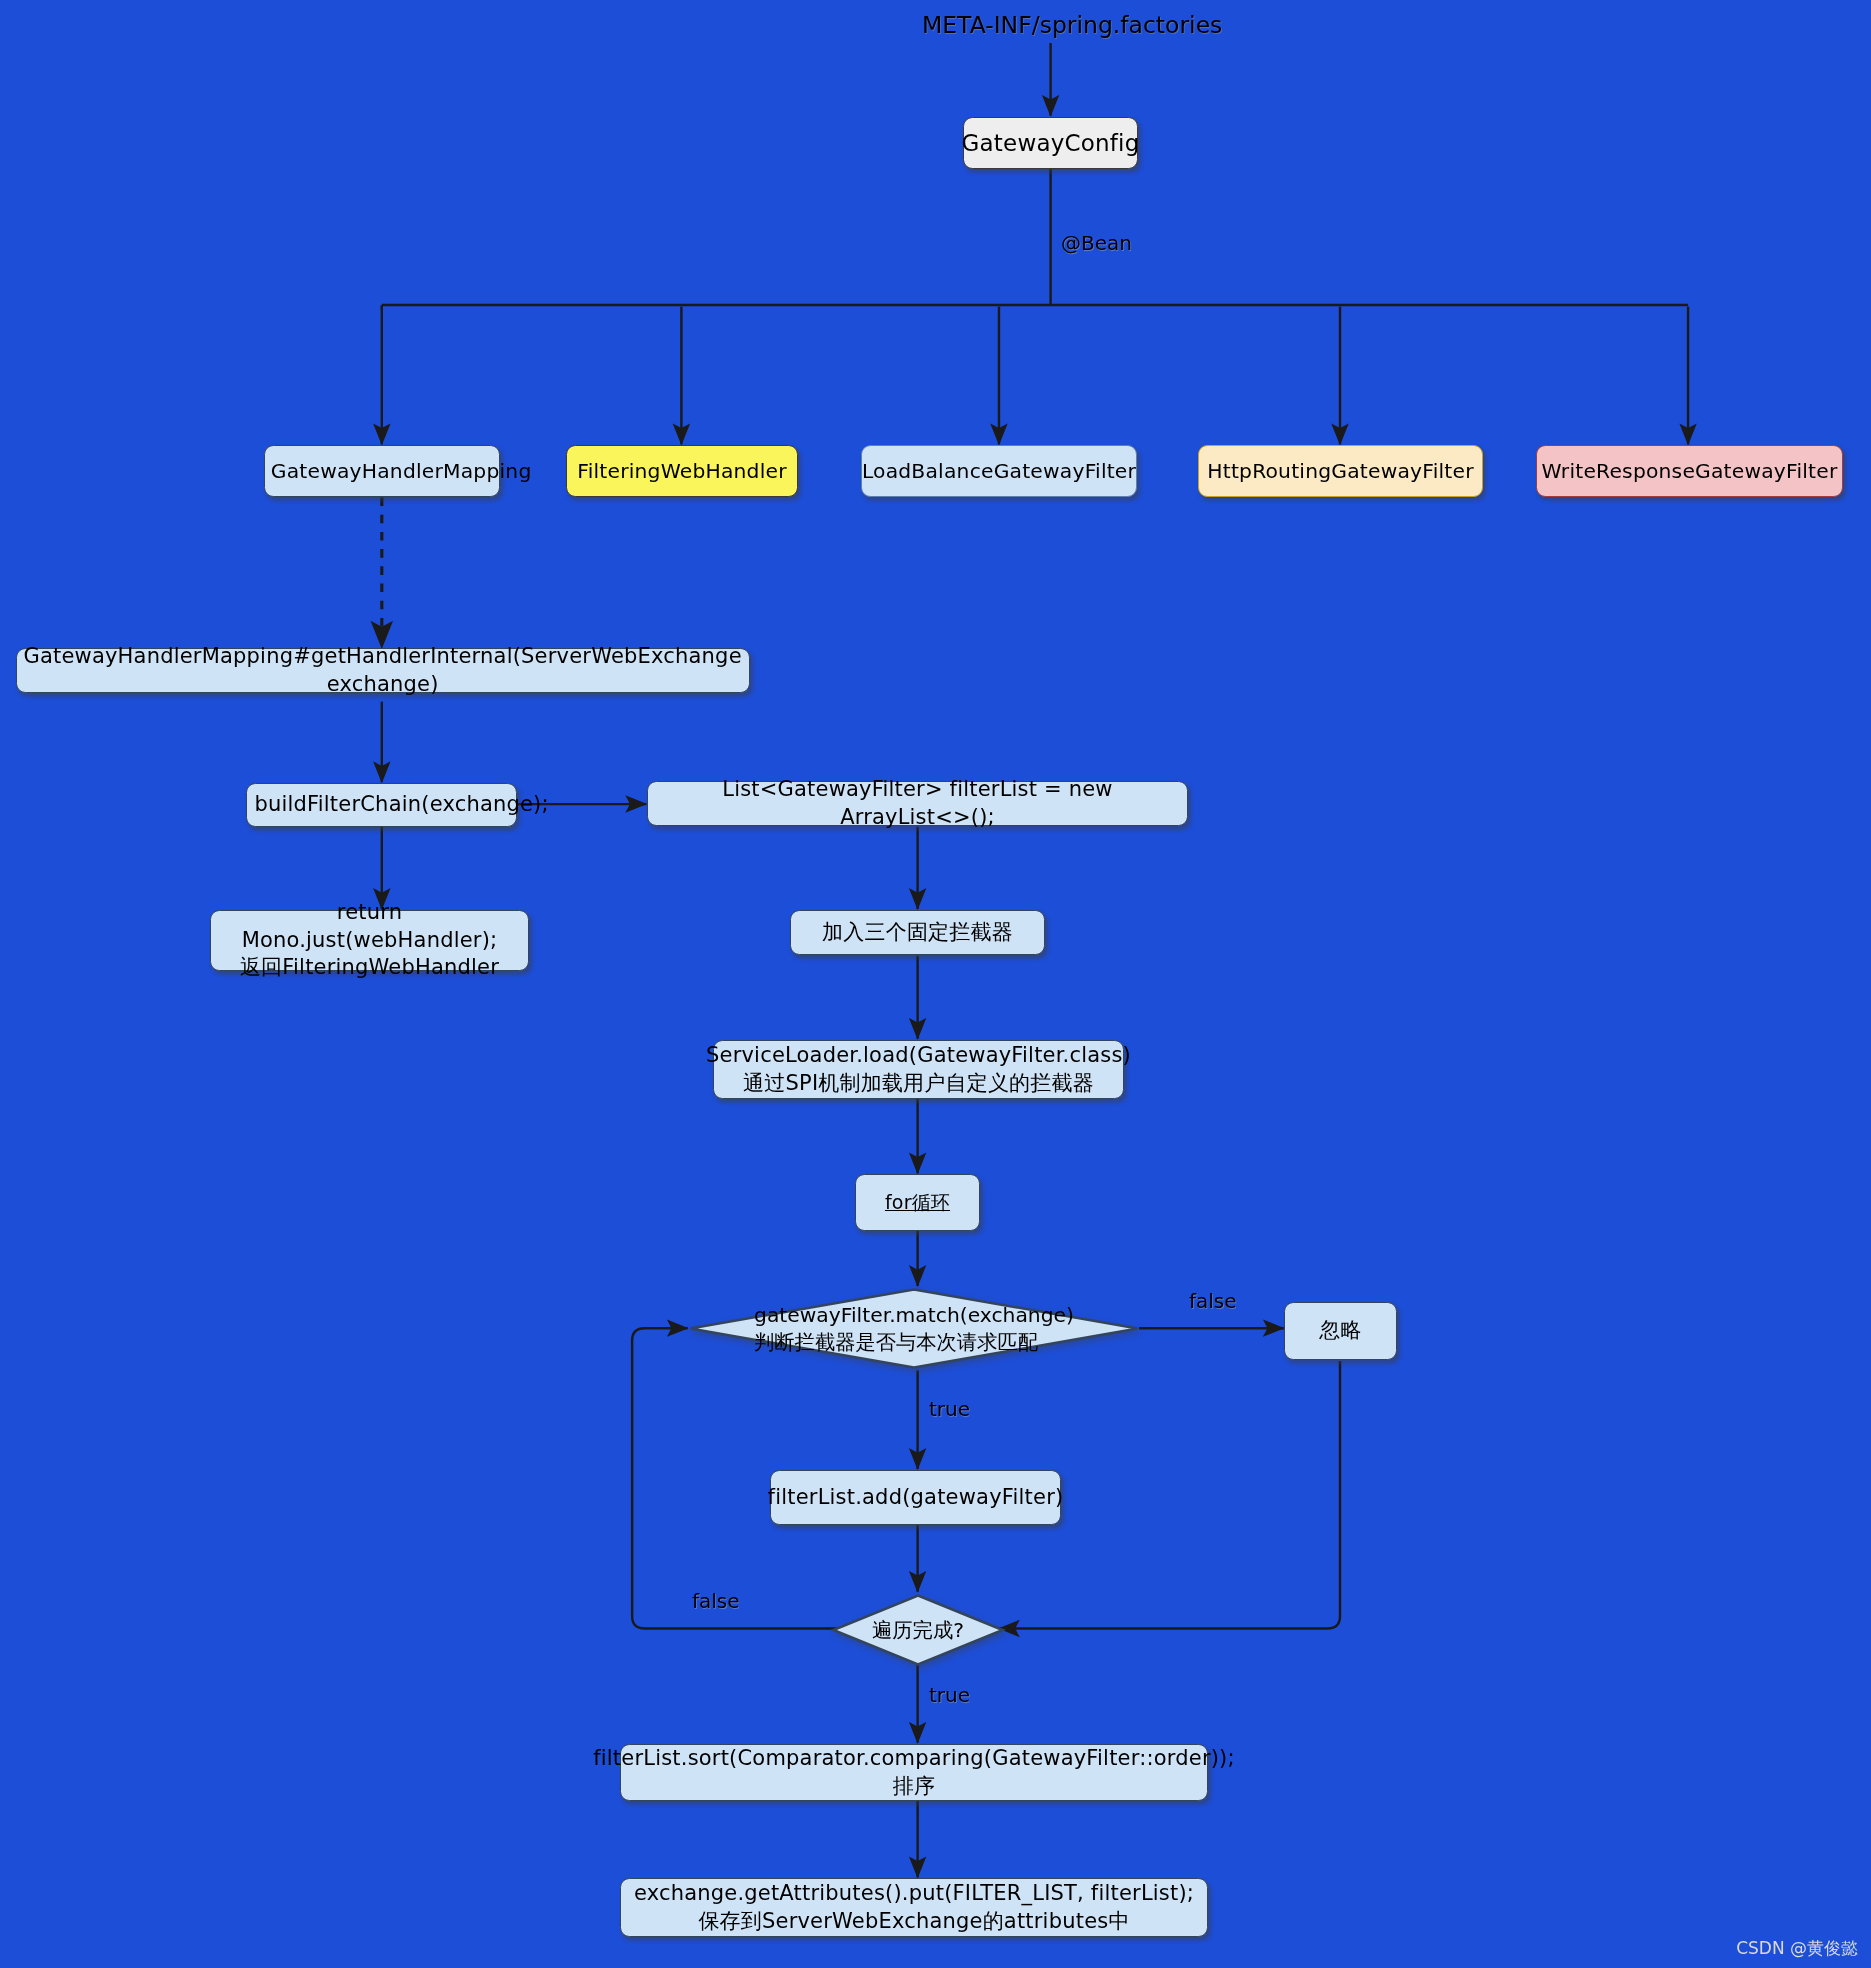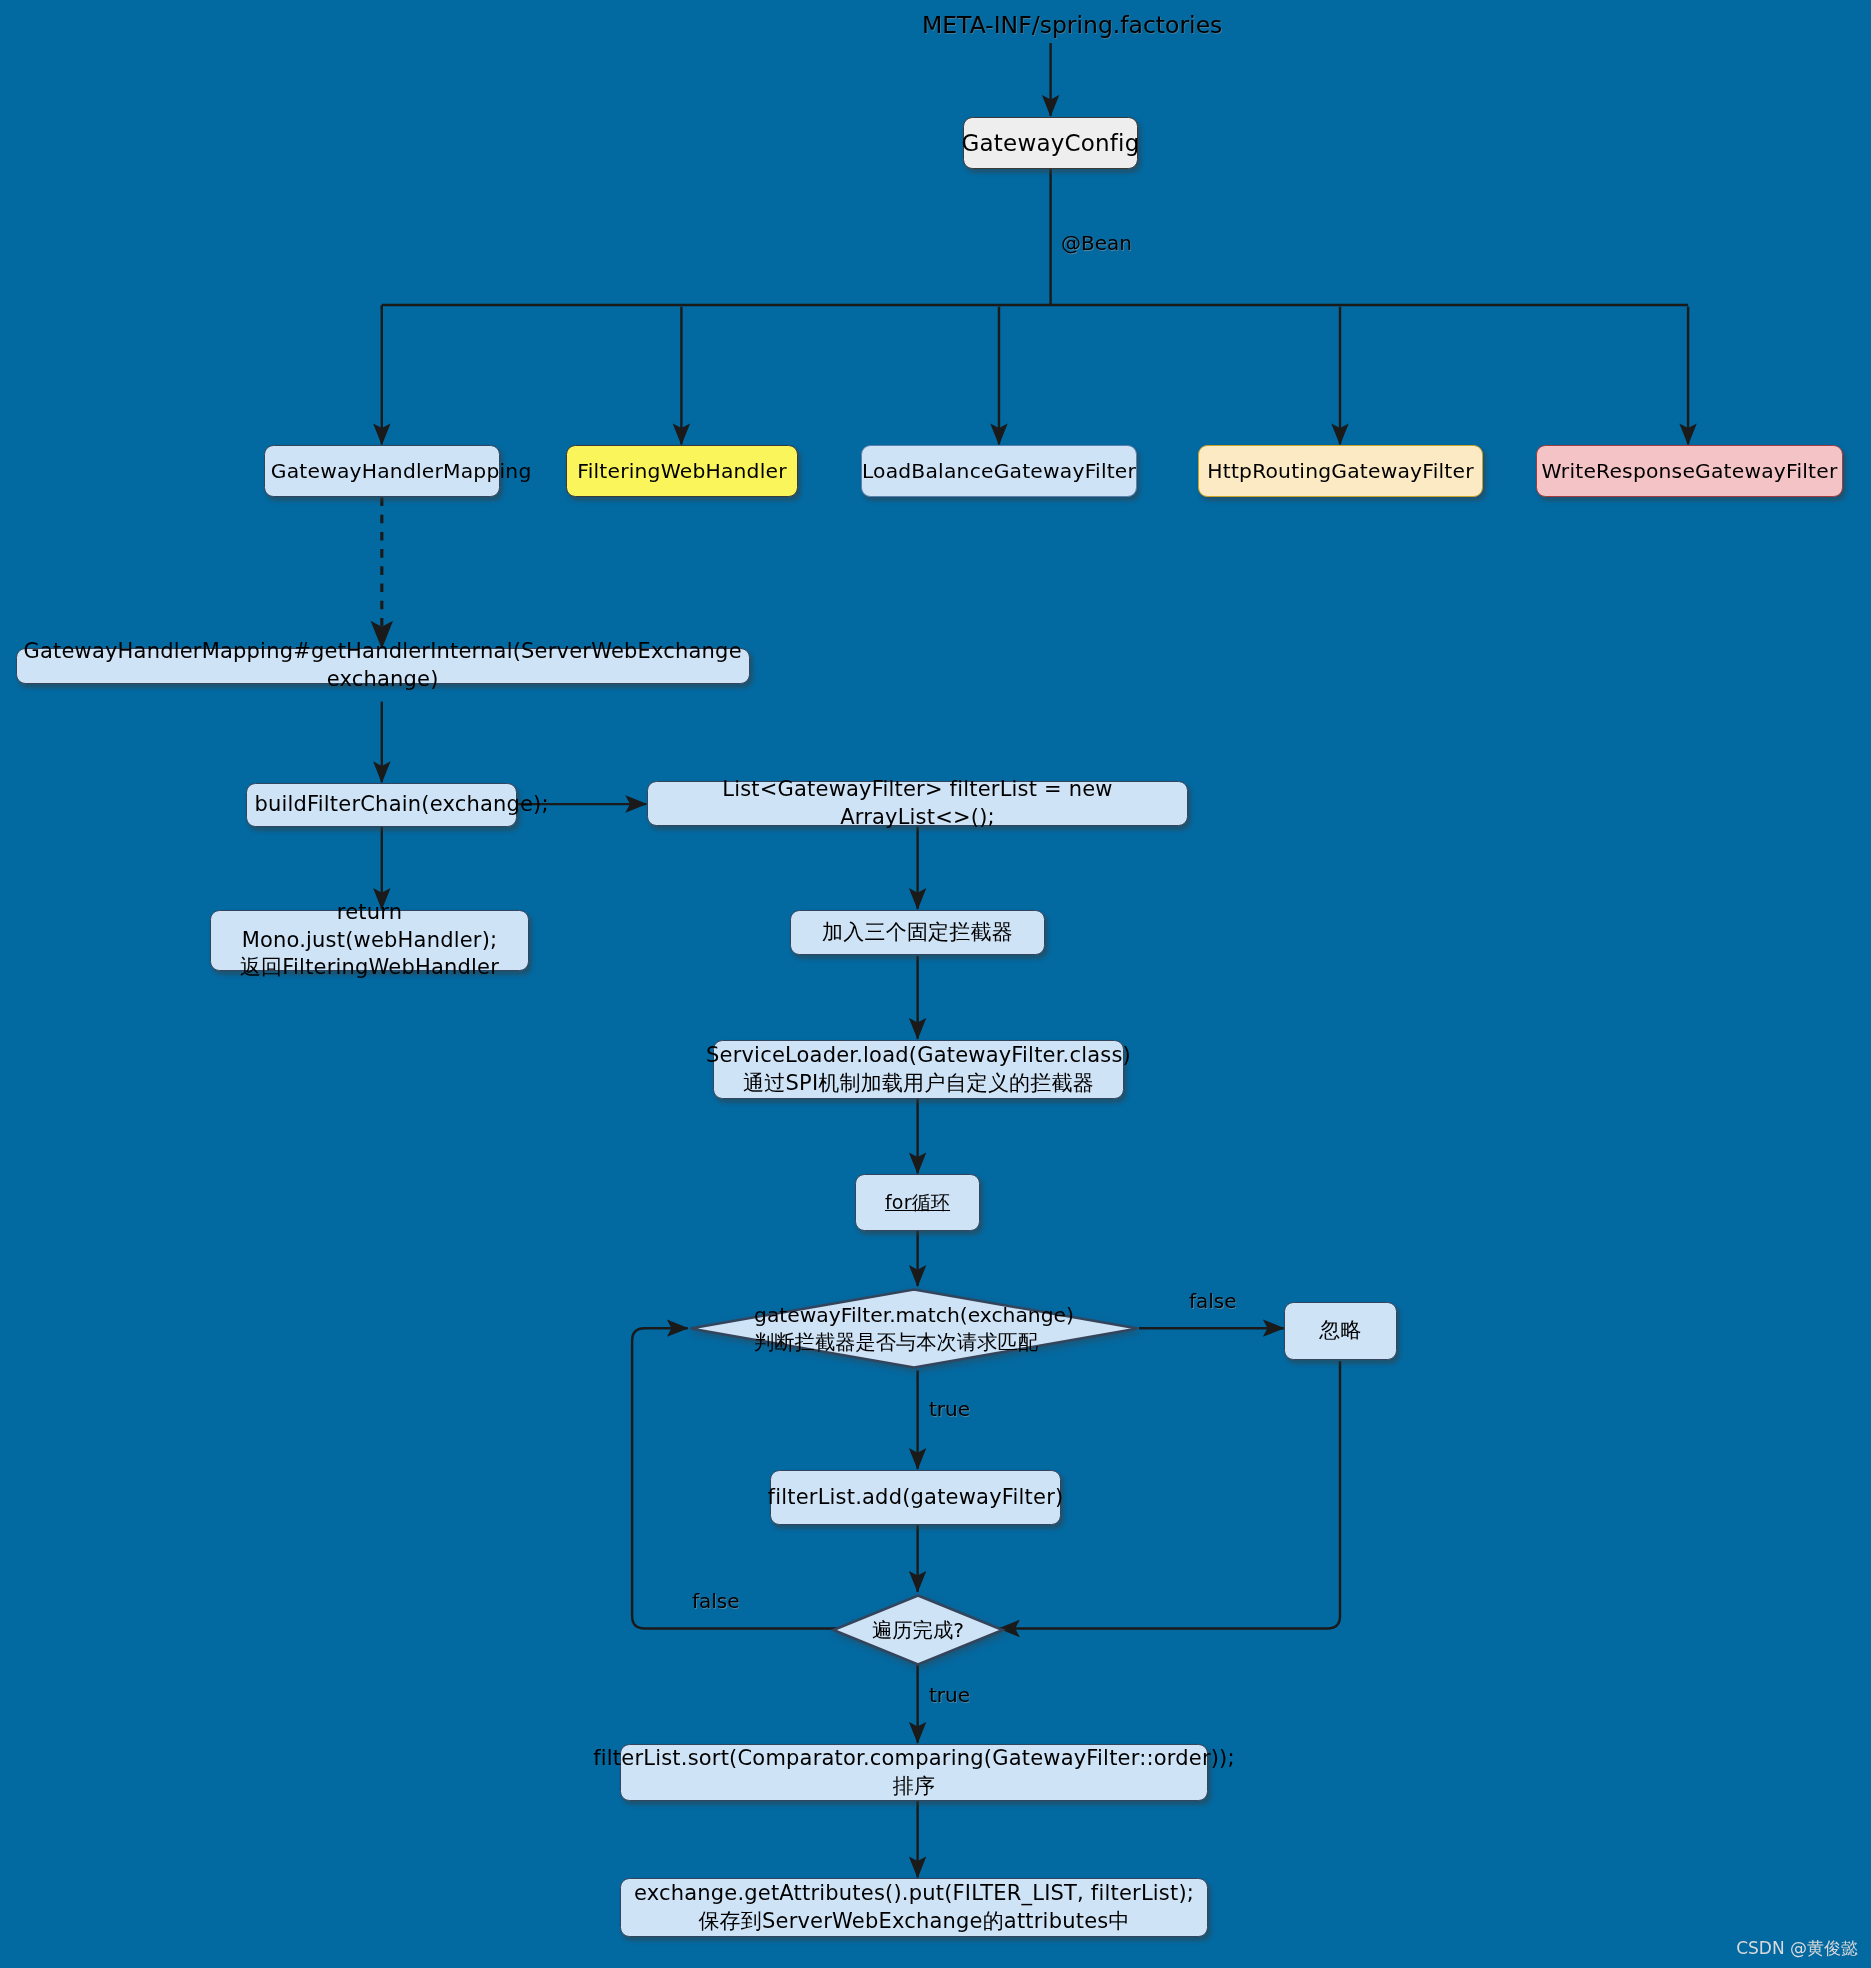--- a/index.html
+++ b/index.html
@@ -4,21 +4,21 @@
 <style>
   html, body {
     margin: 0;
     padding: 0;
     background: #ffffff;
   }
   #canvas {
     position: relative;
     width: 1872px;
     height: 1968px;
-    background: #0369a1;
+    background: #1d4ed8;
     font-family: "DejaVu Sans", sans-serif;
     overflow: hidden;
   }
   svg.edges {
     position: absolute;
     left: 0;
     top: 0;
     width: 1872px;
     height: 1968px;
     pointer-events: none;
@@ -162,21 +162,21 @@
   <div class="node n-blue" style="left:264px; top:445px; width:236px; height:52px; font-size:20.3px;padding-left:46px;">GatewayHandlerMapping</div>
 
   <div class="node n-yellow" style="left:566px; top:445px; width:232px; height:52px; font-size:20.3px;">FilteringWebHandler</div>
 
   <div class="node n-blue2" style="left:861px; top:445px; width:276px; height:52px; font-size:20.3px;">LoadBalanceGatewayFilter</div>
 
   <div class="node n-cream" style="left:1198px; top:445px; width:285px; height:52px; font-size:20.3px;">HttpRoutingGatewayFilter</div>
 
   <div class="node n-pink" style="left:1536px; top:445px; width:307px; height:52px; font-size:20.3px;">WriteResponseGatewayFilter</div>
 
-  <div class="node n-blue" style="left:15.6px; top:648px; width:734px; height:36px; font-size:21px;">GatewayHandlerMapping#getHandlerInternal(ServerWebExchange exchange)</div>
+  <div class="node n-blue" style="left:15.6px; top:648px; width:734px; height:45px; font-size:21px;">GatewayHandlerMapping#getHandlerInternal(ServerWebExchange exchange)</div>
 
   <div class="node n-blue" style="left:246px; top:783px; width:271px; height:44px; font-size:21px;padding-left:48px;">buildFilterChain(exchange);</div>
 
   <div class="node n-blue" style="left:647px; top:781px; width:541px; height:45px; font-size:21px;">List&lt;GatewayFilter&gt; filterList = new ArrayList&lt;&gt;();</div>
 
   <div class="node n-blue" style="left:210px; top:910px; width:319px; height:61px; font-size:21px;">return Mono.just(webHandler);
 返回FilteringWebHandler</div>
 
   <div class="node n-blue" style="left:790px; top:910px; width:255px; height:45px; font-size:21px;">加入三个固定拦截器</div>
 

